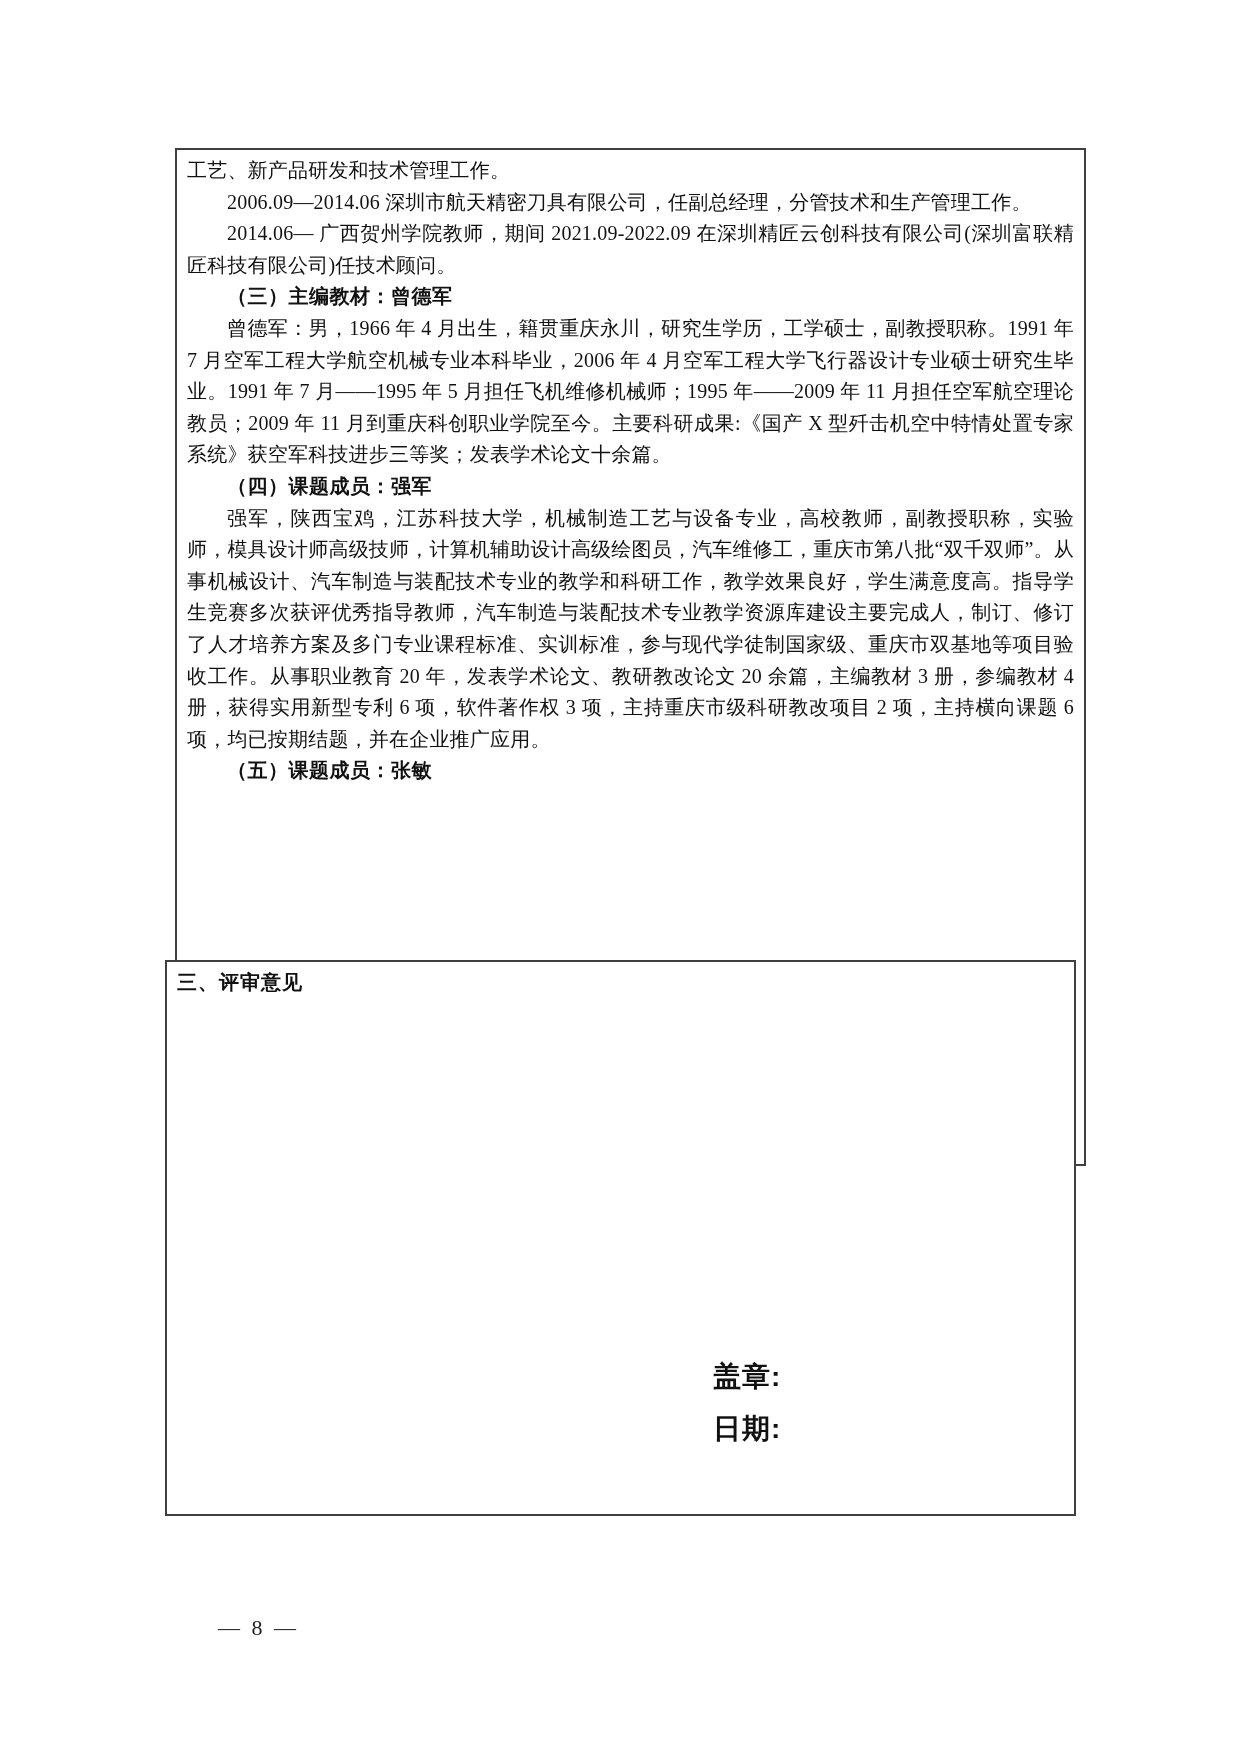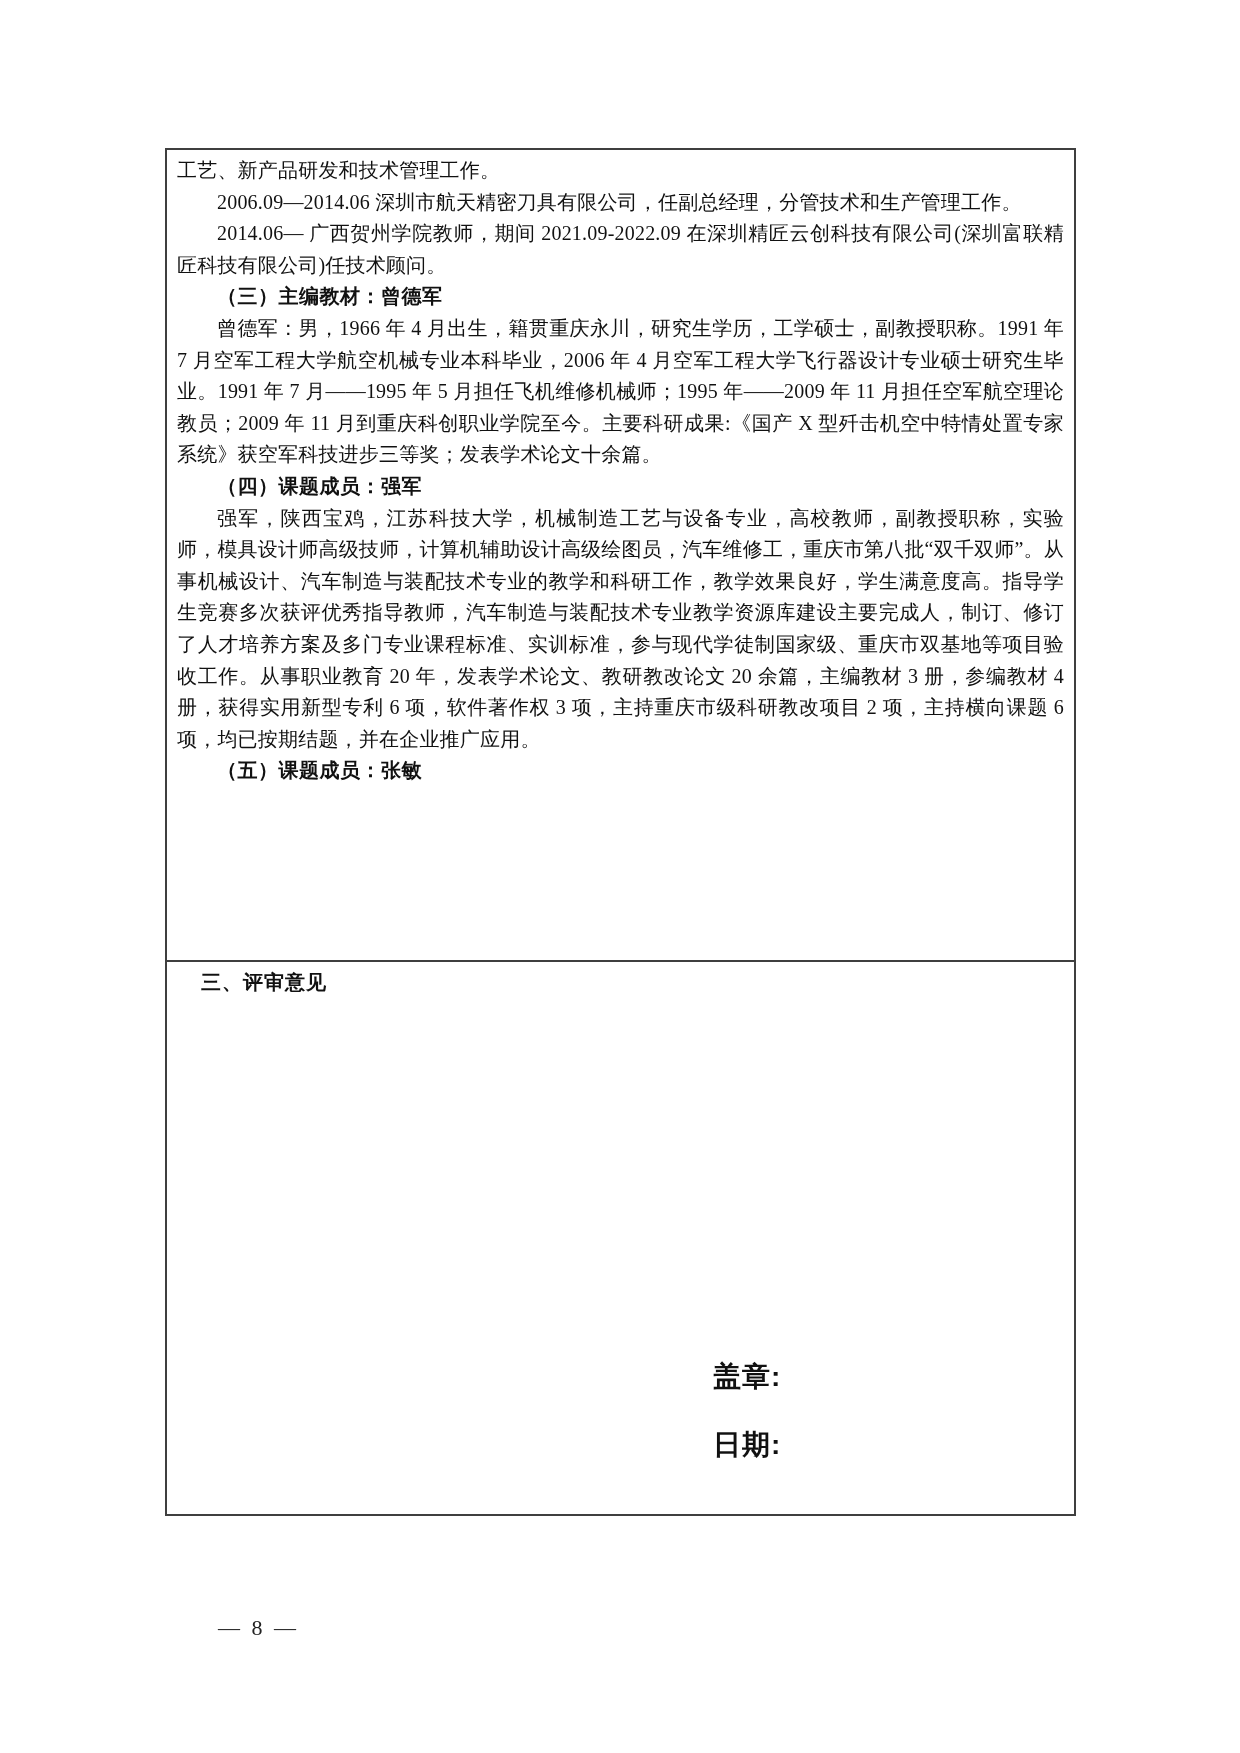--- a/index.html
+++ b/index.html
@@ -21,20 +21,21 @@
     left: 165px;
     width: 911px;
     border: 2px solid #3f3f3f;
     box-sizing: border-box;
     background: #ffffff;
   }
   .box-members {
     top: 148px;
     height: 1018px;
     padding: 5px 10px 4px 10px;
+    margin-left: 10px;
   }
   .box-review {
     top: 960px;
     height: 556px;
     padding: 5px 10px;
   }
   .box-members p {
     margin: 0;
     font-size: 20px;
     line-height: 31.6px;
@@ -49,31 +50,30 @@
     font-weight: bold;
     font-family: "Liberation Sans", "DejaVu Sans", sans-serif;
     letter-spacing: 0.5px;
   }
   .review-title {
     font-size: 20px;
     font-weight: bold;
     font-family: "Liberation Sans", "DejaVu Sans", sans-serif;
     line-height: 31px;
     letter-spacing: 1px;
-    margin-left: 24px;
   }
   .stamp-label, .date-label {
     position: absolute;
     font-size: 28px;
     font-weight: bold;
     font-family: "Liberation Sans", "DejaVu Sans", sans-serif;
     letter-spacing: 1px;
   }
   .stamp-label { left: 546px; top: 396px; }
-  .date-label  { left: 546px; top: 464px; }
+  .date-label  { left: 546px; top: 448px; }
   .page-number {
     position: absolute;
     left: 218px;
     top: 1615px;
     font-size: 22px;
     letter-spacing: 3px;
     color: #222222;
     font-family: "Liberation Serif", "DejaVu Serif", serif;
   }
 </style>

